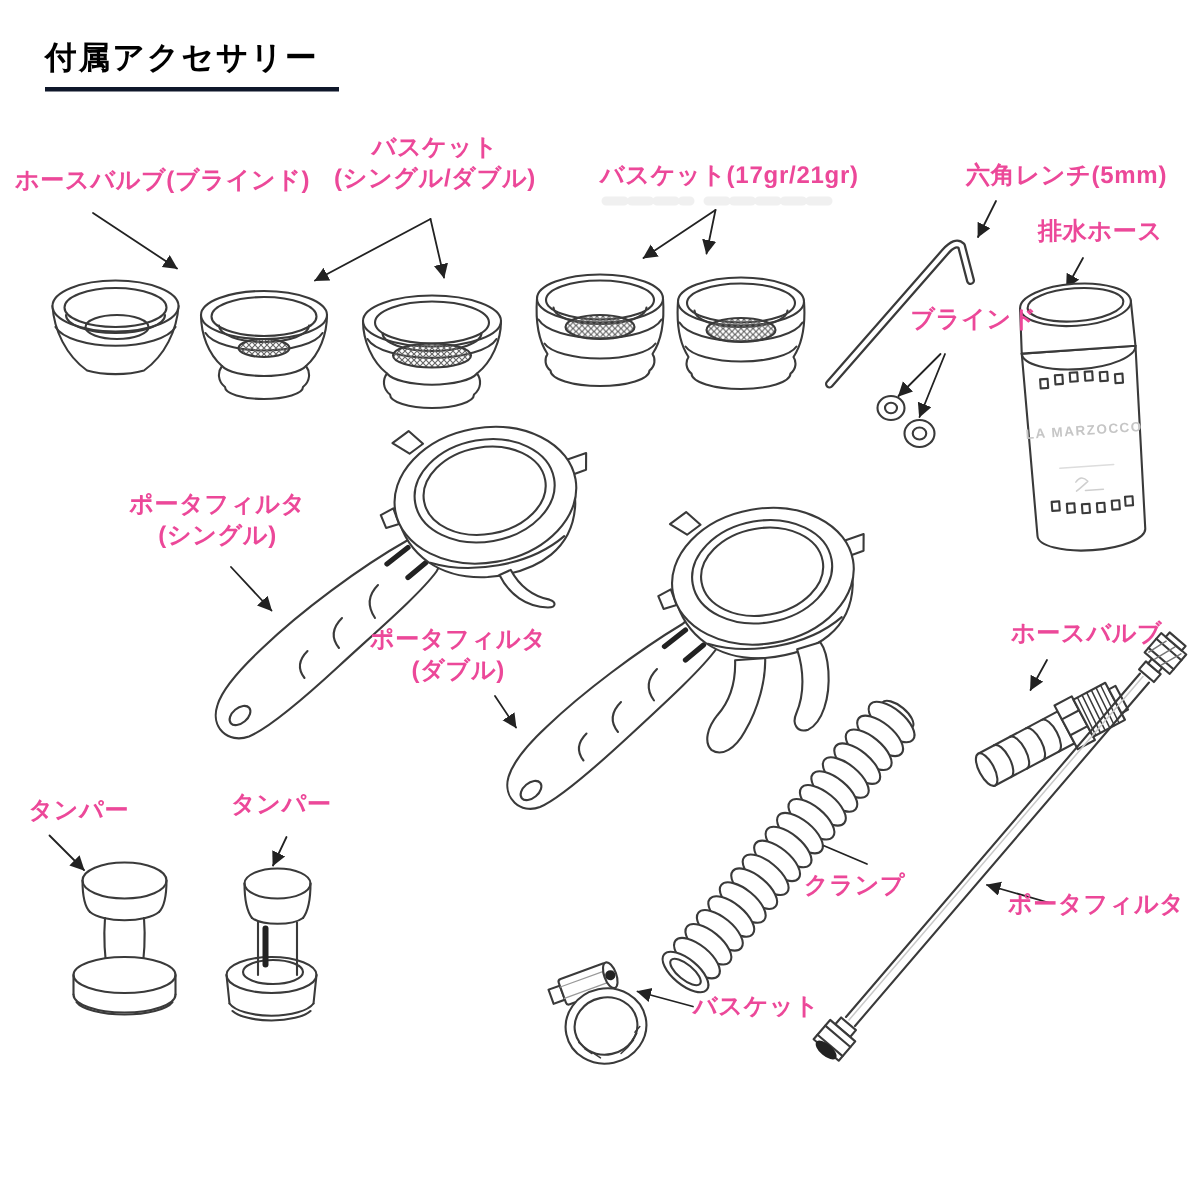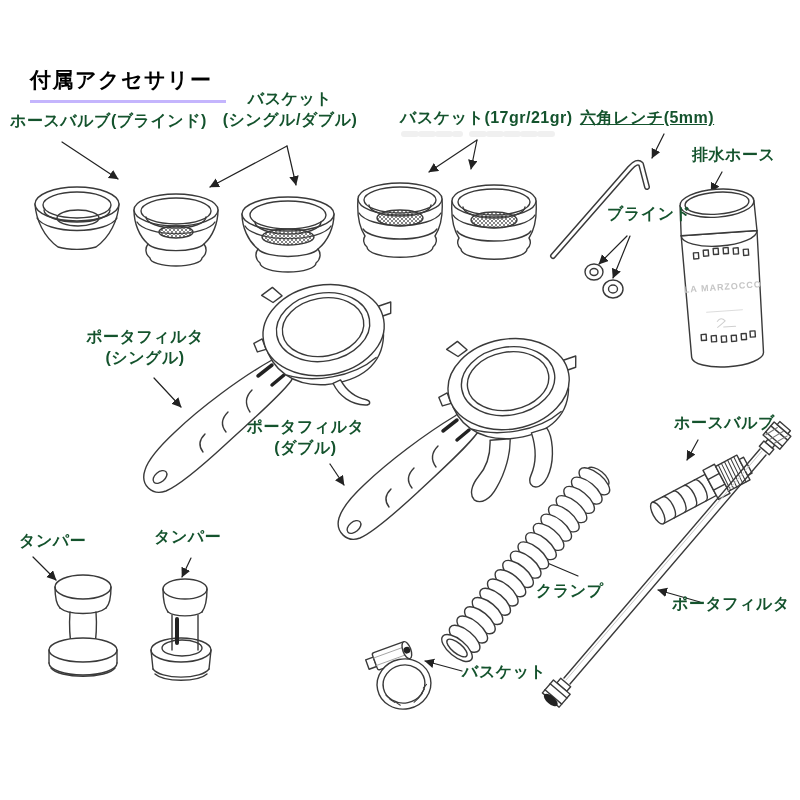--- a/index.html
+++ b/index.html
@@ -3,29 +3,28 @@
 <meta charset="utf-8">
 <style>
   html,body{margin:0;padding:0;}
   body{
     width:800px;height:800px;position:relative;overflow:hidden;
     background:#ffffff;
     font-family:"Liberation Sans","DejaVu Sans",sans-serif;
   }
   #art{position:absolute;left:0;top:0;}
   .label{
-    position:absolute;color:#14532d;font-weight:600;font-size:16px;
+    position:absolute;color:#ec4899;font-weight:600;font-size:16px;
     line-height:21px;white-space:pre-line;letter-spacing:.5px;
   }
   .center{text-align:center;}
   #title{
     position:absolute;left:30px;top:24px;font-size:21px;font-weight:700;
-    color:#000;letter-spacing:1.5px;border-bottom:3px solid #c4b5fd;
+    color:#000;letter-spacing:1.5px;border-bottom:3px solid #0f172a;
     padding:0 14px 6px 0;
-    margin-top:42px;
   }
   
   .fw{fill:#ffffff;}
   .dk{fill:#222;stroke:none;}
   .mesh{fill:url(#mesh);}
   .ld{stroke:#222;stroke-width:1.2;fill:none;}
   .ft{stroke:none;fill:#c6c6c6;font-size:9px;font-weight:700;letter-spacing:1px;}
 </style>
 </head>
 <body>
@@ -285,21 +284,21 @@
 
 <div id="title">付属アクセサリー</div>
 
 <div class="label" style="left:10px;top:110px;">ホースバルブ(ブラインド)</div>
 
 <div class="label center" style="left:210px;top:88px;width:160px;">バスケット
 (シングル/ダブル)</div>
 
 <div class="label" style="left:400px;top:107px;">バスケット(17gr/21gr)</div>
 
-<div class="label" style="left:580px;top:107px;text-decoration:underline;">六角レンチ(5mm)</div>
+<div class="label" style="left:644px;top:107px;">六角レンチ(5mm)</div>
 
 <div class="label" style="left:692px;top:144px;">排水ホース</div>
 
 <div class="label" style="left:607px;top:203px;">ブラインド</div>
 
 <div class="label center" style="left:80px;top:326px;width:130px;">ポータフィルタ
 (シングル)</div>
 
 <div class="label center" style="left:243px;top:416px;width:125px;">ポータフィルタ
 (ダブル)</div>

